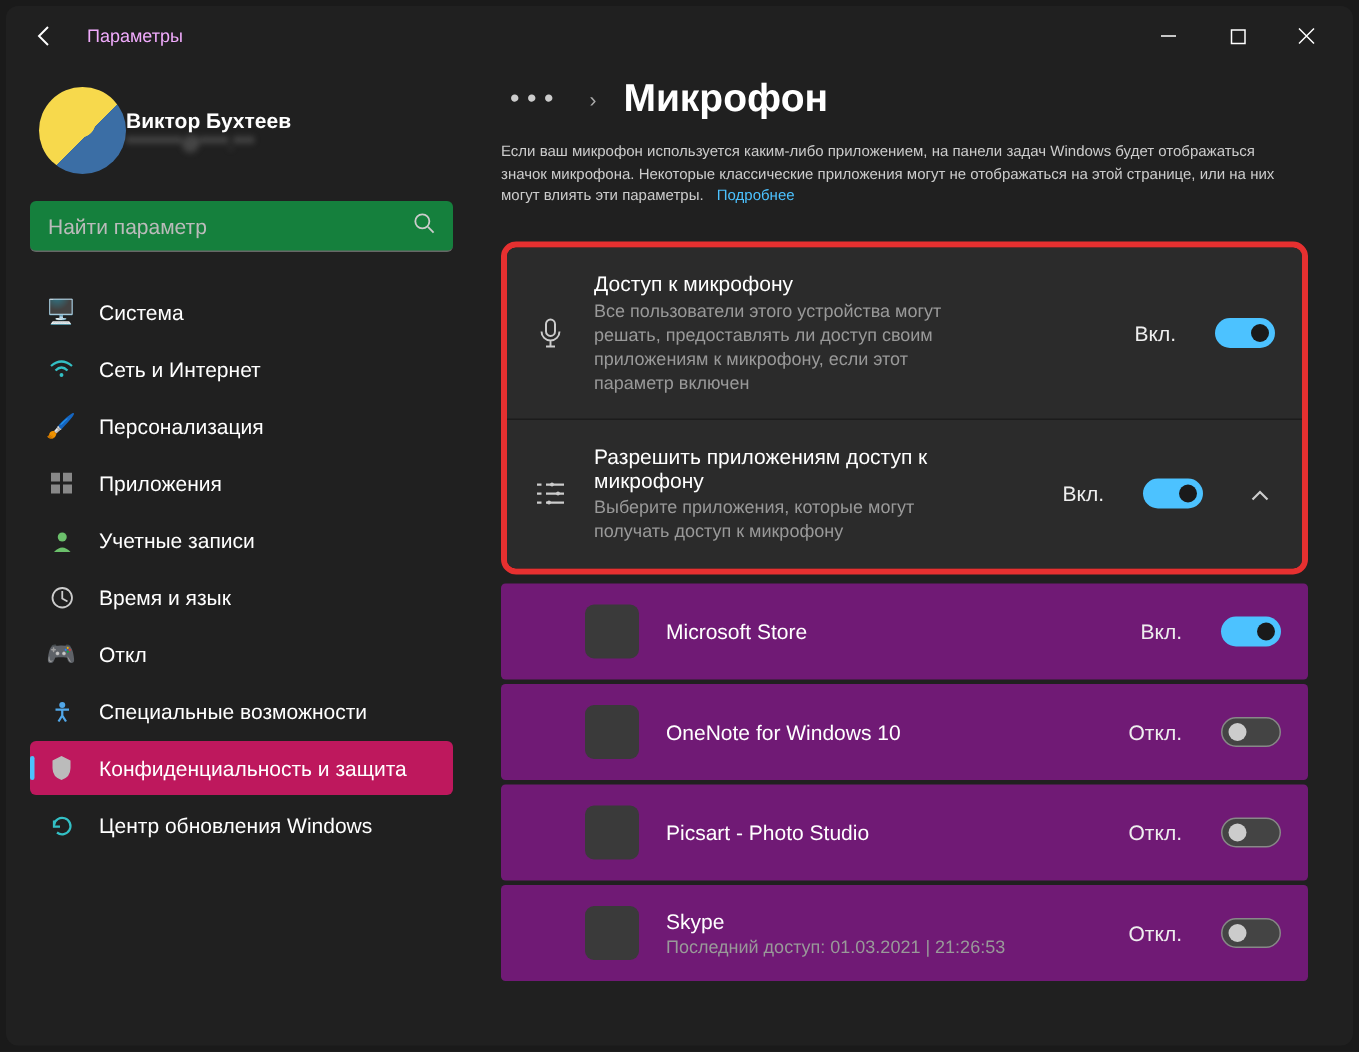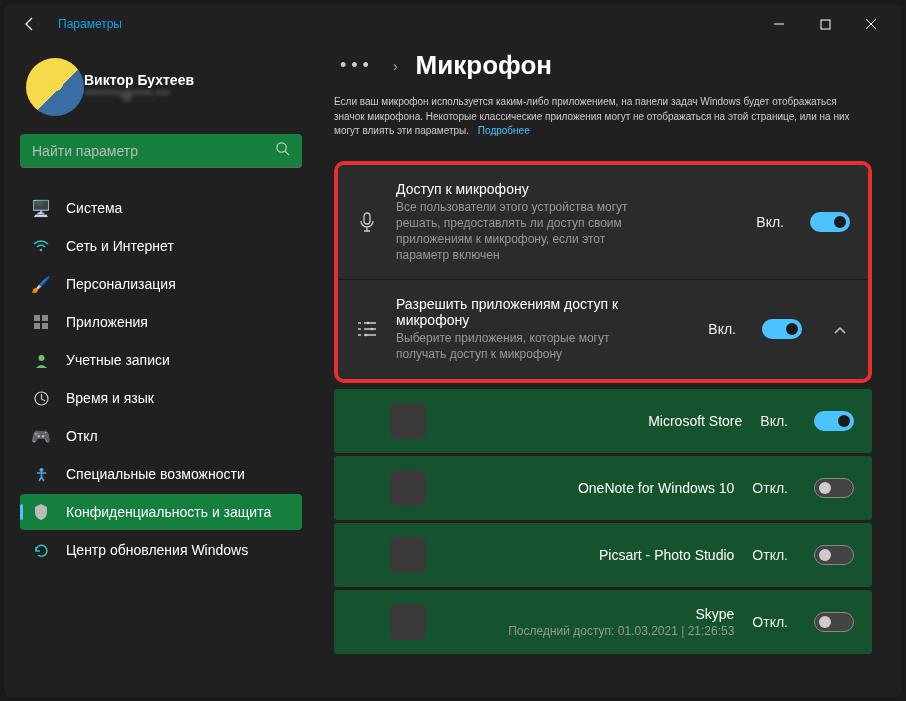--- a/index.html
+++ b/index.html
@@ -28,21 +28,21 @@
     align-items: center;
     padding: 0 8px;
     flex-shrink: 0;
   }
   .back-btn {
     width: 36px; height: 36px;
     display:flex; align-items:center; justify-content:center;
     cursor:pointer;
     color:#fff;
   }
-  .title-text { font-size: 12px; margin-left: 10px; color:#0ea5e9; }
+  .title-text { font-size: 12px; margin-left: 10px; color:#f0abfc; }
   .win-controls { margin-left:auto; display:flex; }
   .win-btn { width:46px; height:32px; display:flex; align-items:center; justify-content:center; cursor:pointer; color:#fff; }
   .content { display:flex; flex:1; overflow:hidden; }
   .sidebar {
     width: 310px;
     padding: 10px 12px 10px 16px;
     display:flex; flex-direction:column;
     overflow-y:auto;
   }
   .profile { display:flex; align-items:center; margin: 4px 0 18px 6px; }
@@ -70,21 +70,21 @@
     color:#ccc; font-size:14px;
   }
   .search input::placeholder { color:#bbb; }
   .nav { display:flex; flex-direction:column; gap:2px; }
   .nav-item {
     height:36px; display:flex; align-items:center;
     padding:0 12px; border-radius:4px; cursor:pointer;
     font-size:14px; gap:16px;
     position:relative;
   }
-  .nav-item.active { background:#15803d; }
+  .nav-item.active { background:#be185d; }
   .nav-item.active::before{
     content:""; position:absolute; left:0; top:10px; bottom:10px;
     width:3px; background:#4cc2ff; border-radius:2px;
   }
   .nav-icon { width:18px; height:18px; display:flex; align-items:center; justify-content:center; font-size:16px; }
   .main {
     flex:1; padding: 6px 30px 10px 20px;
     overflow-y:auto;
   }
   .breadcrumb { display:flex; align-items:center; gap:18px; margin-bottom:14px; }
@@ -115,24 +115,23 @@
   }
   .toggle.off { background:#444; border:1px solid #888; }
   .toggle .knob {
     position:absolute; width:12px; height:12px; background:#1a1a1a;
     border-radius:50%; top:4px; right:4px;
   }
   .toggle.off .knob { left:4px; right:auto; background:#ccc; top:3px; }
   .chev { width:20px; text-align:center; color:#ccc; cursor:pointer; margin-left:10px; font-size:13px; }
   .app-list { margin-top:6px; display:flex; flex-direction:column; gap:3px; }
   .app-row {
-    background:#14532d; display:flex; align-items:center;
+    background:#701a75; display:flex; align-items:center;
     padding:14px 18px 14px 56px; gap:18px;
     border-radius:3px;
-    text-align:right;
   }
   .app-icon {
     width:36px; height:36px; background:#3a3a3a; border-radius:6px;
     flex-shrink:0;
   }
   .app-text { flex:1; }
   .app-name { font-size:14px; }
   .app-sub { font-size:12px; color:#999; margin-top:2px; }
 
   

